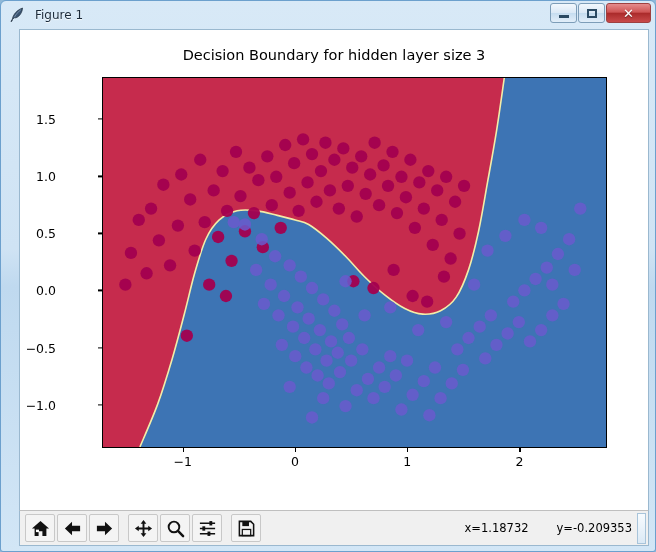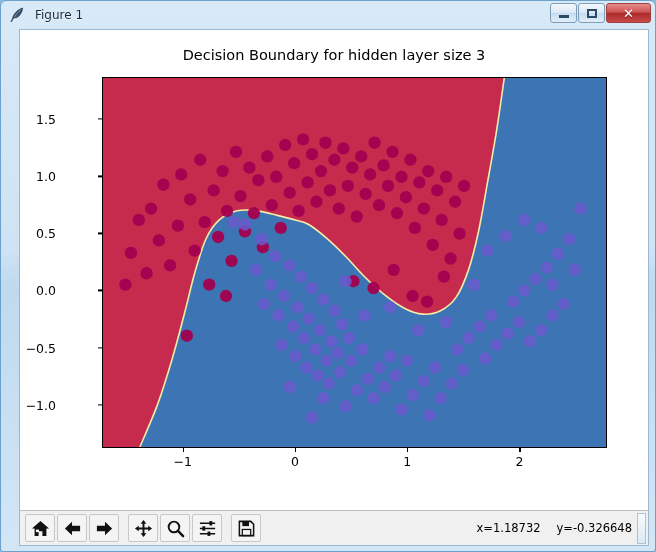--- a/index.html
+++ b/index.html
@@ -140,21 +140,21 @@
     background: #f4f4f4;
     border: 1px solid #c8c8c8;
     border-radius: 2px;
     display: flex; align-items: center; justify-content: center;
     cursor: pointer;
   }
   .tb-sep { width: 7px; height: 28px; }
   .coords {
     position: absolute;
     right: 16px;
-    display: flex; gap: 16px;
+    display: flex; gap: 28px;
     font-size: 11.5px;
     color: #000;
     font-family: "DejaVu Sans", sans-serif;
   }
   .scrollgrip {
     position: absolute; right: 2px; top: 2px;
     width: 9px; height: 31px;
     background: linear-gradient(to bottom, #f7fbfe, #dbe9f5);
     border: 1px solid #a8c4da;
   }
@@ -447,21 +447,21 @@
       <div class="tb-btn">
         <svg width="19" height="19" viewBox="0 0 20 20">
           <path d="M2.5 2.5 L14.5 2.5 L17.5 5.5 L17.5 17.5 L2.5 17.5 Z" fill="none" stroke="#111" stroke-width="1.6"></path>
           <rect x="5.6" y="2.5" width="7" height="5" fill="#111"></rect>
           <rect x="5.6" y="11" width="8.8" height="6.5" fill="none" stroke="#111" stroke-width="1.3"></rect>
         </svg>
       </div>
 
       <div class="coords">
         <span>x=1.18732</span>
-        <span>y=-0.326648</span>
+        <span>y=-0.209353</span>
       </div>
 
       <div class="scrollgrip"></div>
     </div>
 
     <div class="statusfill"></div>
   </div>
 </div>
 
 </body></html>

